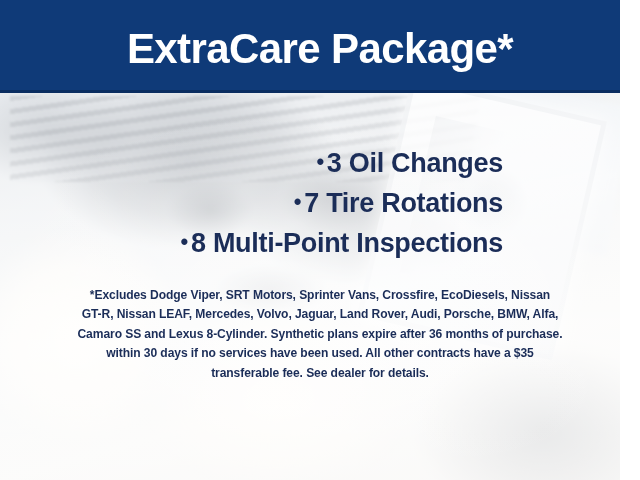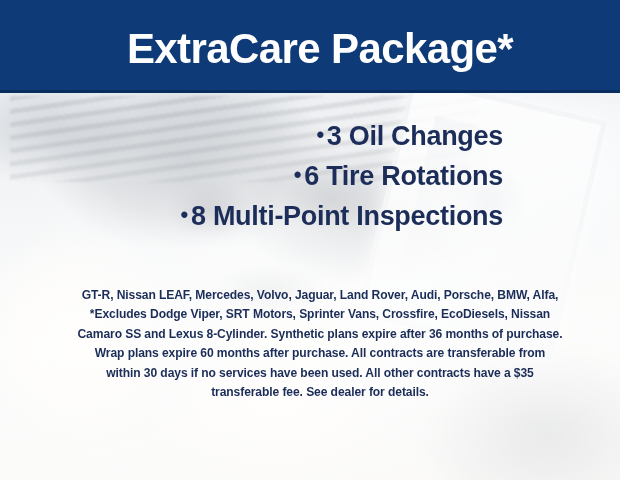--- a/index.html
+++ b/index.html
@@ -154,21 +154,21 @@
     letter-spacing: -0.6px;
     line-height: 1;
     white-space: nowrap;
     position: relative;
     top: 2px;
   }
 
   
   .bullets {
     position: absolute;
-    left: 0; top: 117px;
+    left: 0; top: 144px;
     width: 503px;
     text-align: right;
     z-index: 4;
   }
   .bullet-line {
     color: #1b2d58;
     font-size: 27px;
     font-weight: 700;
     line-height: 38px;
     letter-spacing: -0.3px;
@@ -217,29 +217,28 @@
 
   <div class="banner">
     <div class="banner-title">ExtraCare Package*</div>
   </div>
 
   <div class="bullets">
     <div class="bullet-line">
       <span class="bullet-dot">•</span><span>3 Oil Changes</span>
     </div>
     <div class="bullet-line">
-      <span class="bullet-dot">•</span><span>6 Tire Rotations</span>
+      <span class="bullet-dot">•</span><span>7 Tire Rotations</span>
     </div>
     <div class="bullet-line">
       <span class="bullet-dot">•</span><span>8 Multi-Point Inspections</span>
     </div>
   </div>
 
   <div class="finepr">
+    <div class="fp-line">*Excludes Dodge Viper, SRT Motors, Sprinter Vans, Crossfire, EcoDiesels, Nissan</div>
     <div class="fp-line">GT-R, Nissan LEAF, Mercedes, Volvo, Jaguar, Land Rover, Audi, Porsche, BMW, Alfa,</div>
-    <div class="fp-line">*Excludes Dodge Viper, SRT Motors, Sprinter Vans, Crossfire, EcoDiesels, Nissan</div>
     <div class="fp-line">Camaro SS and Lexus 8-Cylinder. Synthetic plans expire after 36 months of purchase.</div>
-    <div class="fp-line">Wrap plans expire 60 months after purchase. All contracts are transferable from</div>
     <div class="fp-line">within 30 days if no services have been used. All other contracts have a $35</div>
     <div class="fp-line">transferable fee. See dealer for details.</div>
   </div>
 
 </div>
 
 </body></html>

